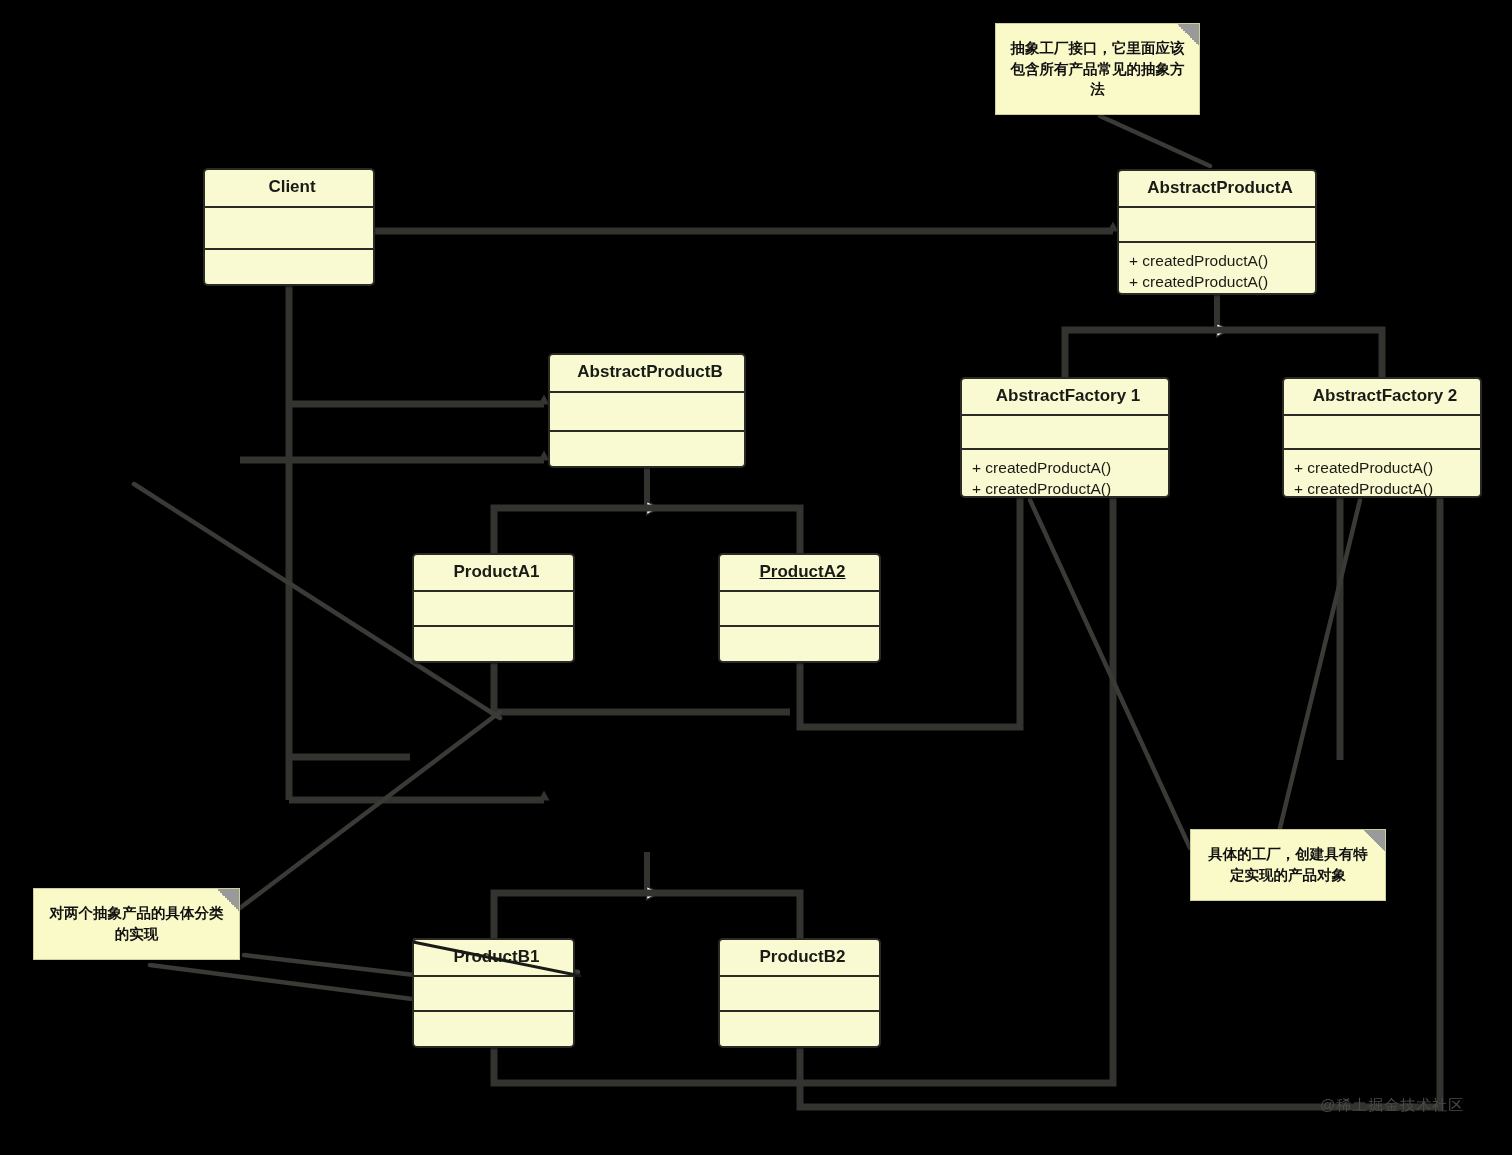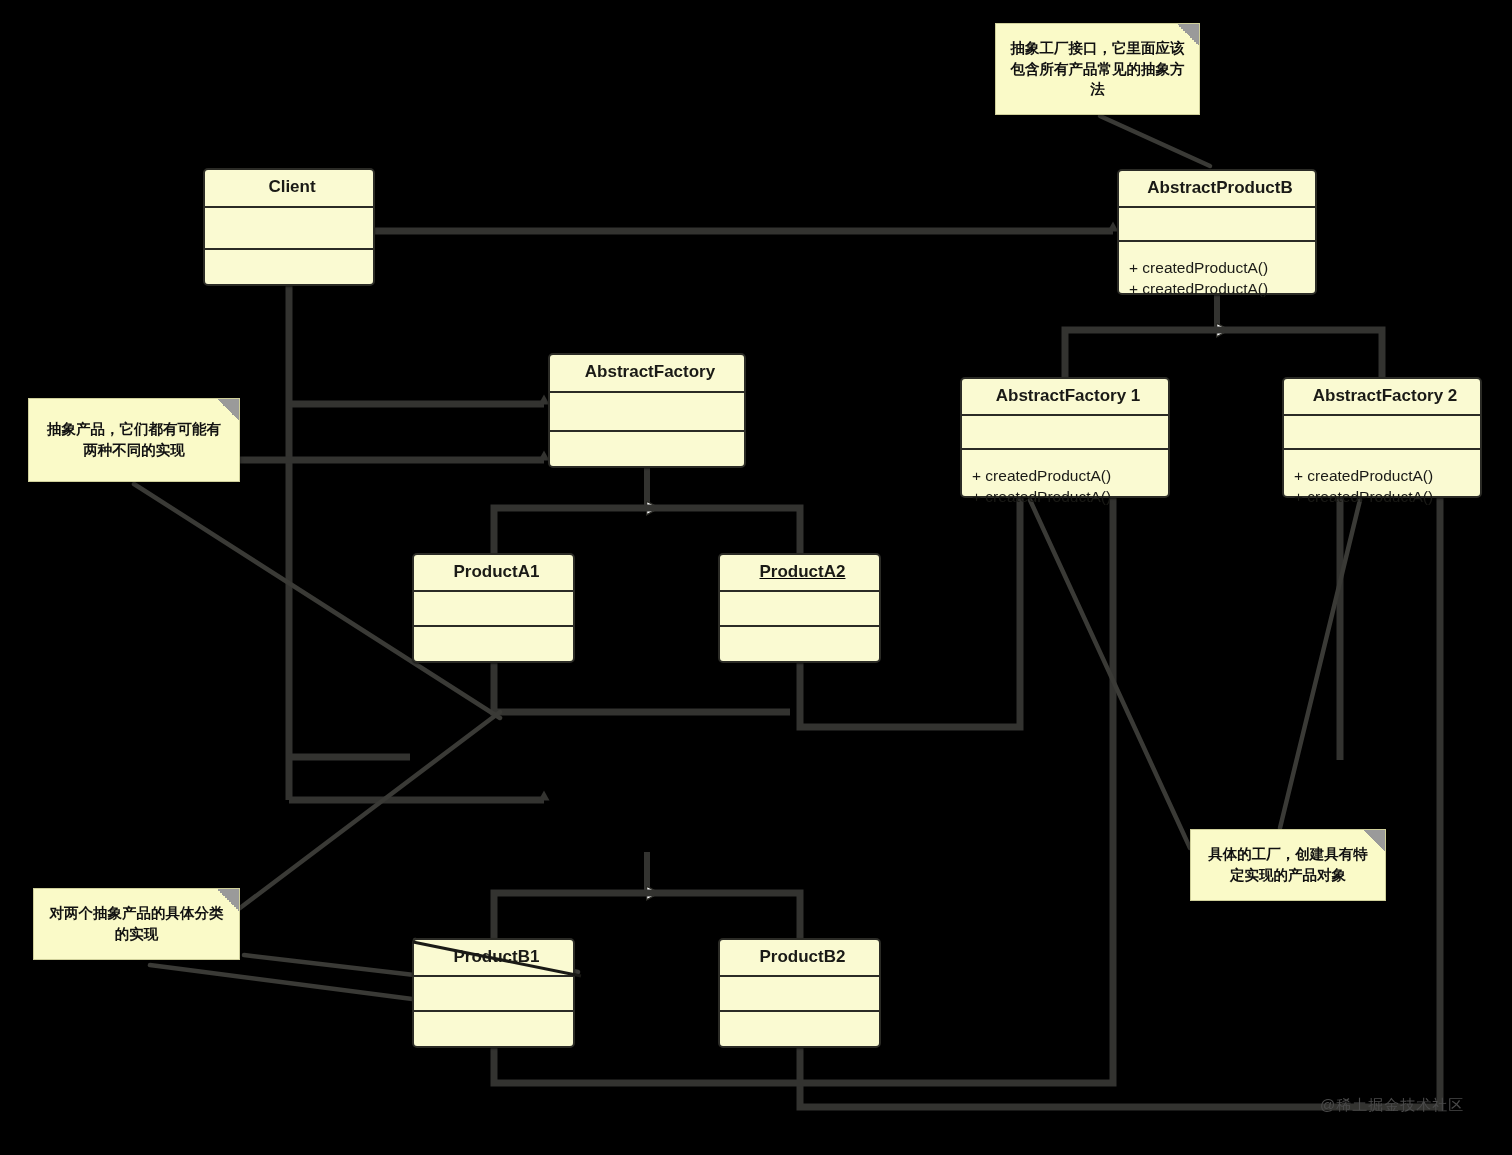--- a/index.html
+++ b/index.html
@@ -49,21 +49,21 @@
   .uml-attrs {
     box-sizing: border-box;
     border-bottom: 2px solid #2b2b26;
     flex: 1 1 auto;
     min-height: 34px;
   }
   .uml-ops {
     box-sizing: border-box;
     flex: 1 1 auto;
     min-height: 34px;
-    padding: 16px 10px 6px 10px;
+    padding: 8px 10px 6px 10px;
   }
   .uml-op-line {
     font-size: 15.5px;
     color: #1a1a16;
     line-height: 1.33;
     white-space: nowrap;
   }
 
   
   .uml-note {
@@ -177,21 +177,21 @@
     </g>
   </svg>
 
   <div class="uml-class" style="left:203px; top:168px; width:172px; height:118px;">
     <div class="uml-title" style="height:38px;">Client</div>
     <div class="uml-attrs" style="height:40px;"></div>
     <div class="uml-ops"></div>
   </div>
 
   <div class="uml-class" style="left:1117px; top:169px; width:200px; height:126px;">
-    <div class="uml-title" style="height:38px;">AbstractProductB</div>
+    <div class="uml-title" style="height:38px;">AbstractProductA</div>
     <div class="uml-attrs" style="height:40px;"></div>
     <div class="uml-ops">
       <div class="uml-op-line">+ createdProductA()</div>
       <div class="uml-op-line">+ createdProductA()</div>
     </div>
   </div>
 
   <div class="uml-class" style="left:960px; top:377px; width:210px; height:121px;justify-content:flex-end;">
     <div class="uml-title" style="height:38px;">AbstractFactory 1</div>
     <div class="uml-attrs" style="height:38px;"></div>
@@ -204,21 +204,21 @@
   <div class="uml-class" style="left:1282px; top:377px; width:200px; height:121px;">
     <div class="uml-title" style="height:38px;">AbstractFactory 2</div>
     <div class="uml-attrs" style="height:38px;"></div>
     <div class="uml-ops">
       <div class="uml-op-line">+ createdProductA()</div>
       <div class="uml-op-line">+ createdProductA()</div>
     </div>
   </div>
 
   <div class="uml-class" style="left:548px; top:353px; width:198px; height:115px;">
-    <div class="uml-title" style="height:38px;">AbstractFactory</div>
+    <div class="uml-title" style="height:38px;">AbstractProductB</div>
     <div class="uml-attrs" style="height:38px;"></div>
     <div class="uml-ops"></div>
   </div>
 
   <div class="uml-class" style="left:412px; top:553px; width:163px; height:110px;">
     <div class="uml-title" style="height:38px;">ProductA1</div>
     <div class="uml-attrs" style="height:36px;"></div>
     <div class="uml-ops"></div>
   </div>
 
@@ -243,24 +243,20 @@
 
   <svg style="position:absolute; left:405px; top:930px; width:190px; height:60px; z-index:8;">
     <line x1="8" y1="12" x2="176" y2="46" stroke="#1a1a16" stroke-width="3"></line>
   </svg>
 
   <div class="uml-note" style="left:995px; top:23px; width:205px; height:92px;">
     <span class="fold"></span>
     <span class="note-text">抽象工厂接口，它里面应该包含所有产品常见的抽象方法</span>
   </div>
 
-  <div class="uml-note" style="left:28px; top:398px; width:212px; height:84px;">
-    <span class="fold"></span>
-    <span class="note-text">抽象产品，它们都有可能有两种不同的实现</span>
-  </div>
 
   <div class="uml-note" style="left:33px; top:888px; width:207px; height:72px;">
     <span class="fold"></span>
     <span class="note-text">对两个抽象产品的具体分类的实现</span>
   </div>
 
   <div class="uml-note" style="left:1190px; top:829px; width:196px; height:72px;">
     <span class="fold"></span>
     <span class="note-text">具体的工厂，创建具有特定实现的产品对象</span>
   </div>

